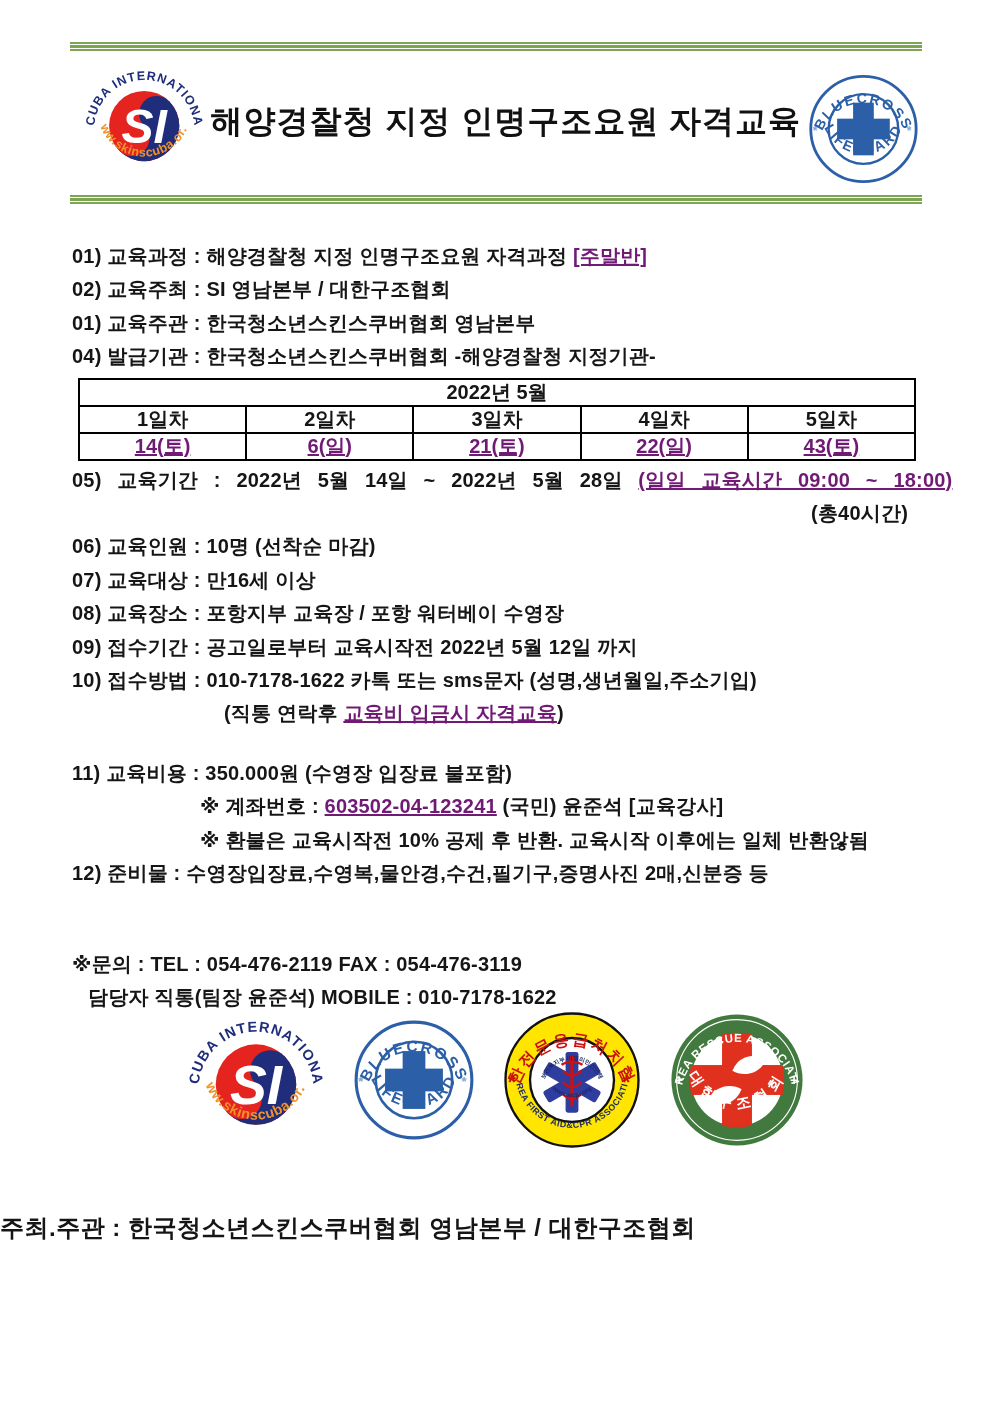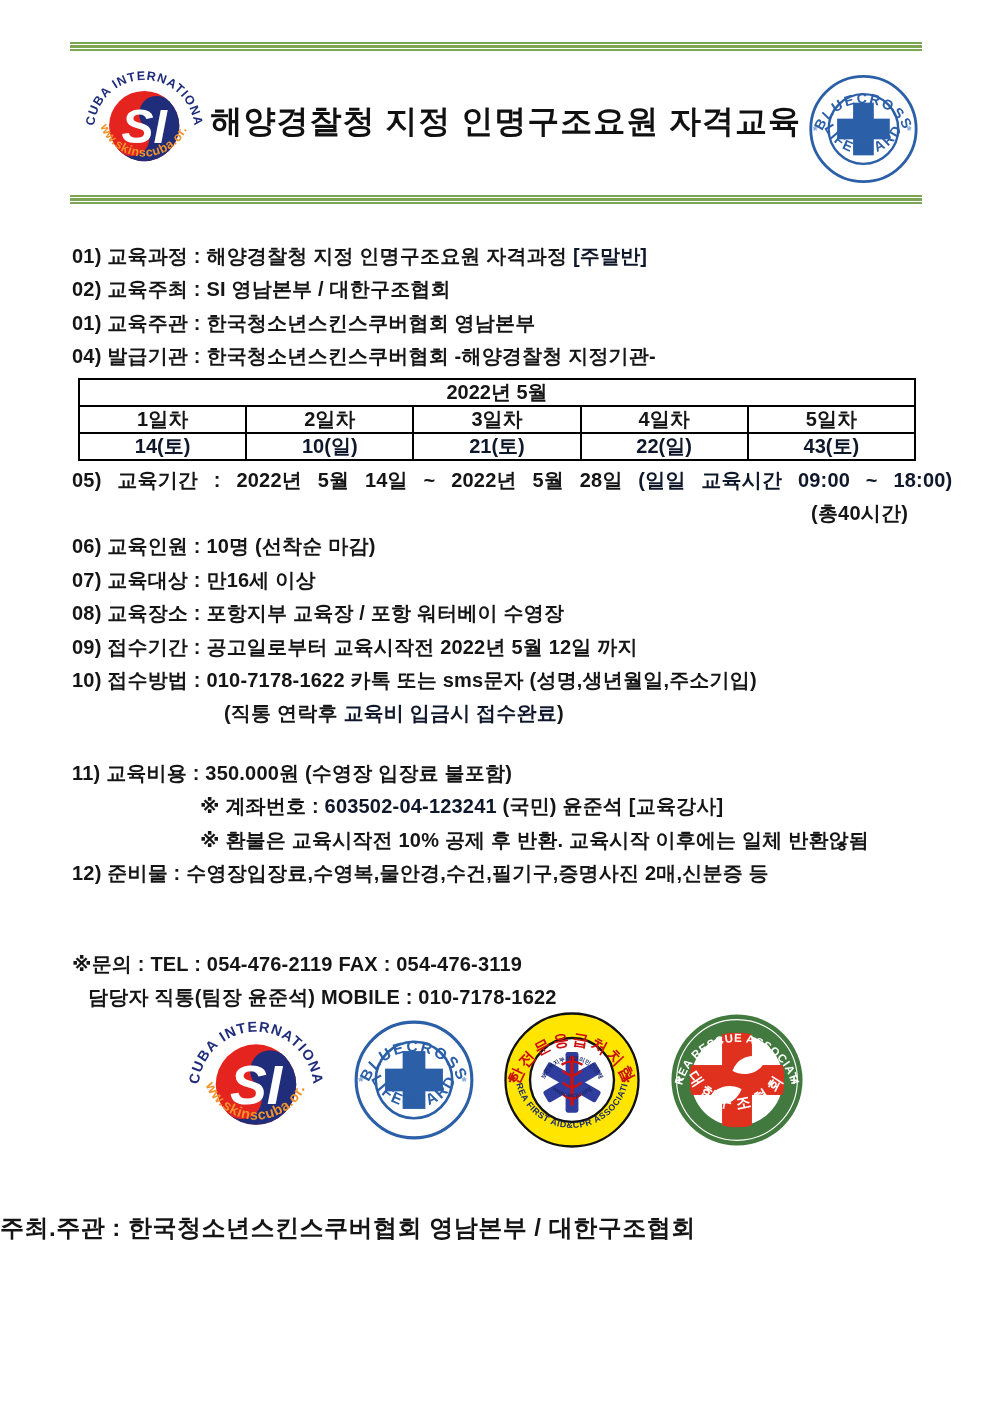--- a/index.html
+++ b/index.html
@@ -22,21 +22,21 @@
   .header{
     position:absolute;top:52px;left:84px;right:72px;height:140px;
     display:flex;align-items:center;
   }
   .page-title{
     flex:1;text-align:center;font-size:32px;letter-spacing:1px;color:#111;
     padding:0 6px;white-space:nowrap;
   }
   .content{position:absolute;top:240px;left:72px;width:860px;}
   .ln{font-size:20px;line-height:33.4px;white-space:nowrap;letter-spacing:0.2px;}
-  .red{color:#0f172a;}
+  .red{color:#701a75;text-decoration:underline;}
   .ws{word-spacing:10px;}
   table.sched{
     border-collapse:collapse;width:838px;margin:4px 0 3px 6px;
     table-layout:fixed;
   }
   table.sched td{
     border:2px solid #000;text-align:center;font-size:20px;font-weight:bold;
     padding:0;height:25px;line-height:25px;margin-left:29px;
   }
   td.month-cell{height:24px;}
@@ -114,37 +114,37 @@
       </tr>
       <tr>
         <td>1일차</td>
         <td>2일차</td>
         <td>3일차</td>
         <td>4일차</td>
         <td>5일차</td>
       </tr>
       <tr class="red">
         <td>14(토)</td>
-        <td>10(일)</td>
+        <td>6(일)</td>
         <td>21(토)</td>
         <td>22(일)</td>
         <td>43(토)</td>
       </tr>
     </tbody>
   </table>
 
   <div class="ln ws"><span>05) 교육기간 : 2022년 5월 14일 ~ 2022년 5월 28일 </span><span class="red">(일일 교육시간 09:00 ~ 18:00)</span></div>
   <div class="ln total-hours">(총40시간)</div>
 
   <div class="ln">06) 교육인원 : 10명  (선착순 마감)</div>
   <div class="ln">07) 교육대상 : 만16세 이상</div>
   <div class="ln">08) 교육장소 : 포항지부 교육장 / 포항 워터베이 수영장</div>
   <div class="ln">09) 접수기간 : 공고일로부터 교육시작전 2022년 5월 12일 까지</div>
   <div class="ln">10) 접수방법 :  010-7178-1622 카톡 또는 sms문자 (성명,생년월일,주소기입)</div>
-  <div class="ln sub-kakao"><span>(직통 연락후  </span><span class="red">교육비 입금시 접수완료</span><span>)</span></div>
+  <div class="ln sub-kakao"><span>(직통 연락후  </span><span class="red">교육비 입금시 자격교육</span><span>)</span></div>
 
   <div class="ln gap-before">11) 교육비용 : 350.000원 (수영장 입장료 불포함)</div>
   <div class="ln sub-account"><span>※ 계좌번호 : </span><span class="red">603502-04-123241</span><span> (국민) 윤준석 [교육강사]</span></div>
   <div class="ln sub-refund">※ 환불은 교육시작전 10% 공제 후 반환. 교육시작 이후에는 일체 반환않됨</div>
   <div class="ln">12) 준비물 : 수영장입장료,수영복,물안경,수건,필기구,증명사진 2매,신분증 등</div>
 
   <div class="ln contact1">※문의 : TEL : 054-476-2119 FAX : 054-476-3119</div>
   <div class="ln contact2">담당자 직통(팀장 윤준석) MOBILE : 010-7178-1622</div>
 </div>
 

